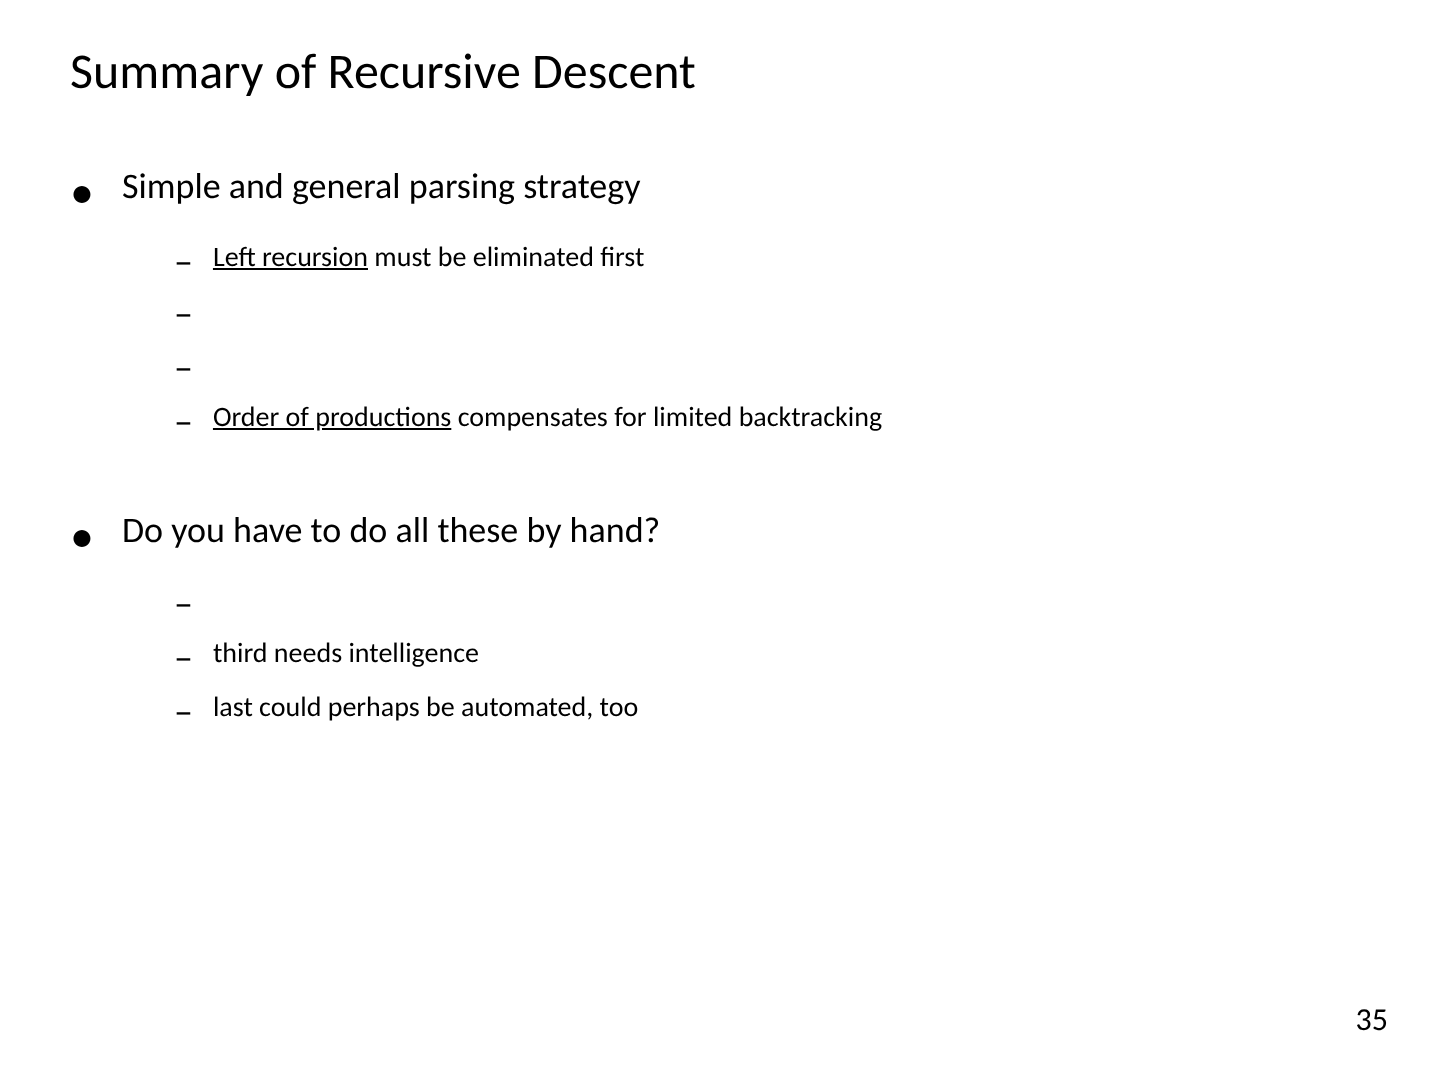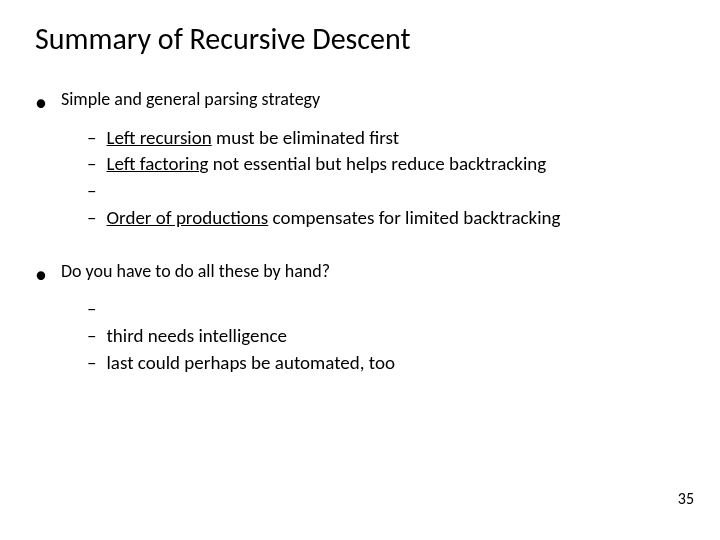--- a/index.html
+++ b/index.html
@@ -6,21 +6,21 @@
     body {
       width: 720px;
       height: 540px;
       background: #fff;
       font-family: "Segoe UI", "Calibri", "Candara", "Gill Sans", sans-serif;
       color: #000;
       padding: 20px 0 0 35px;
       position: relative;
     }
     .title {
-      font-size: 30px;
+      font-size: 25px;
       font-weight: 400;
       margin-bottom: 32px;
     }
     .bullet-item {
       display: flex;
       align-items: flex-start;
       margin-bottom: 8px;
     }
     .bullet-marker {
       font-size: 24px;
@@ -41,27 +41,27 @@
       display: flex;
       align-items: flex-start;
       margin-bottom: 2px;
     }
     .sub-marker {
       font-size: 19px;
       line-height: 1.3;
       margin-right: 10px;
     }
     .sub-text {
-      font-size: 19px;
+      font-size: 14px;
       line-height: 1.3;
     }
     .underline { text-decoration: underline; }
     .page-num {
       position: absolute;
-      bottom: 32px;
+      bottom: 20px;
       right: 26px;
       font-size: 16px;
       text-align: right;
     }
   </style>
 </head>
 <body>
 
 <h1 class="title">Summary of Recursive Descent</h1>
 
@@ -69,21 +69,20 @@
   <span class="bullet-marker">•</span>
   <span class="bullet-text">Simple and general parsing strategy</span>
 </div>
 <div class="sublist">
   <div class="sub-item">
     <span class="sub-marker">–</span>
     <span class="sub-text"><span class="underline">Left recursion</span><span> must be eliminated first</span></span>
   </div>
   <div class="sub-item">
     <span class="sub-marker">–</span>
-    <span class="sub-text"><span class="underline">Left factoring</span><span> not essential but helps reduce backtracking</span></span>
   </div>
   <div class="sub-item">
     <span class="sub-marker">–</span>
   </div>
   <div class="sub-item">
     <span class="sub-marker">–</span>
     <span class="sub-text"><span class="underline">Order of productions</span><span> compensates for limited backtracking</span></span>
   </div>
 </div>
 

